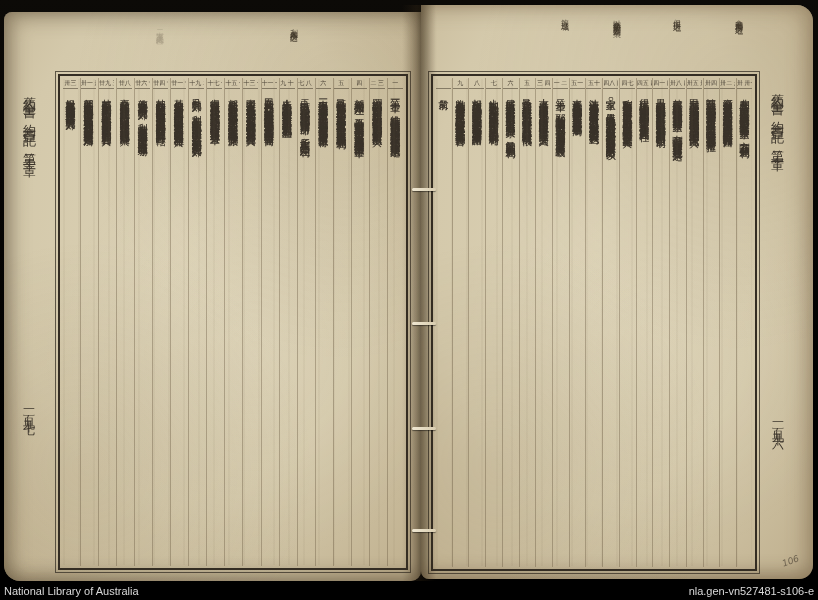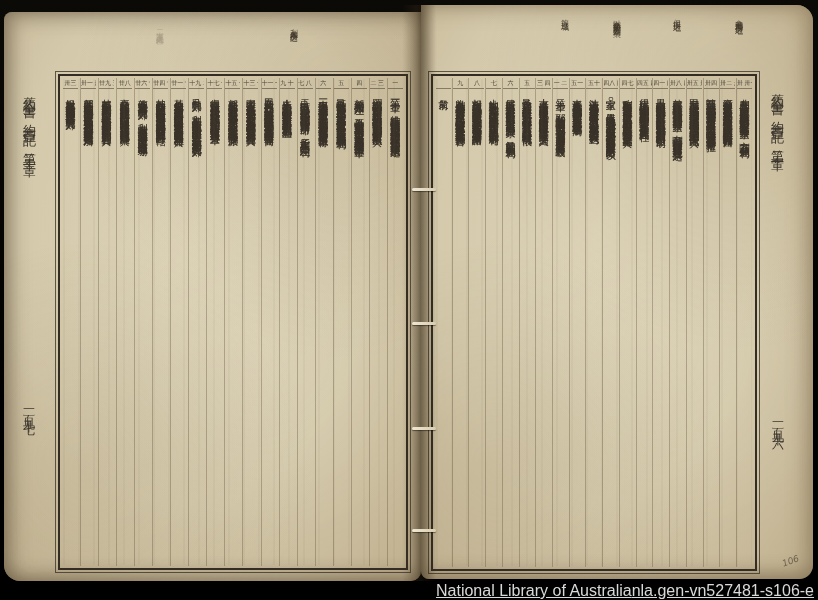--- a/index.html
+++ b/index.html
@@ -70,22 +70,22 @@
   .notes-right .note:nth-child(4){left:138px;}
   .notes-left .note:nth-child(1){left:284px;top:10px;}
   .notes-left .note:nth-child(2){left:150px;top:12px;opacity:.28;}
 
   
   .pencil{position:absolute;left:361px;top:551px;font-size:9px;font-style:italic;
     color:rgba(95,85,68,.85);transform:rotate(-20deg);font-family:"DejaVu Sans",sans-serif;}
 
   
   .footer{position:absolute;left:0;right:0;bottom:0;height:18px;background:#000;
-    display:flex;justify-content:flex-end;align-items:center;padding:0 4px;box-sizing:border-box;
-    font-family:"Liberation Sans","DejaVu Sans",sans-serif;font-size:16px;color:#d9d9d9;text-decoration:underline;}
+    display:flex;justify-content:space-between;align-items:center;padding:0 4px;box-sizing:border-box;
+    font-family:"Liberation Sans","DejaVu Sans",sans-serif;font-size:11px;color:#d9d9d9;}
 </style>
 </head>
 <body>
 
 <div class="scene">
 
   <div class="page page-left">
     <div class="vtitle title-left">
       <div>舊約全書</div>
       <div class="gap"></div>

